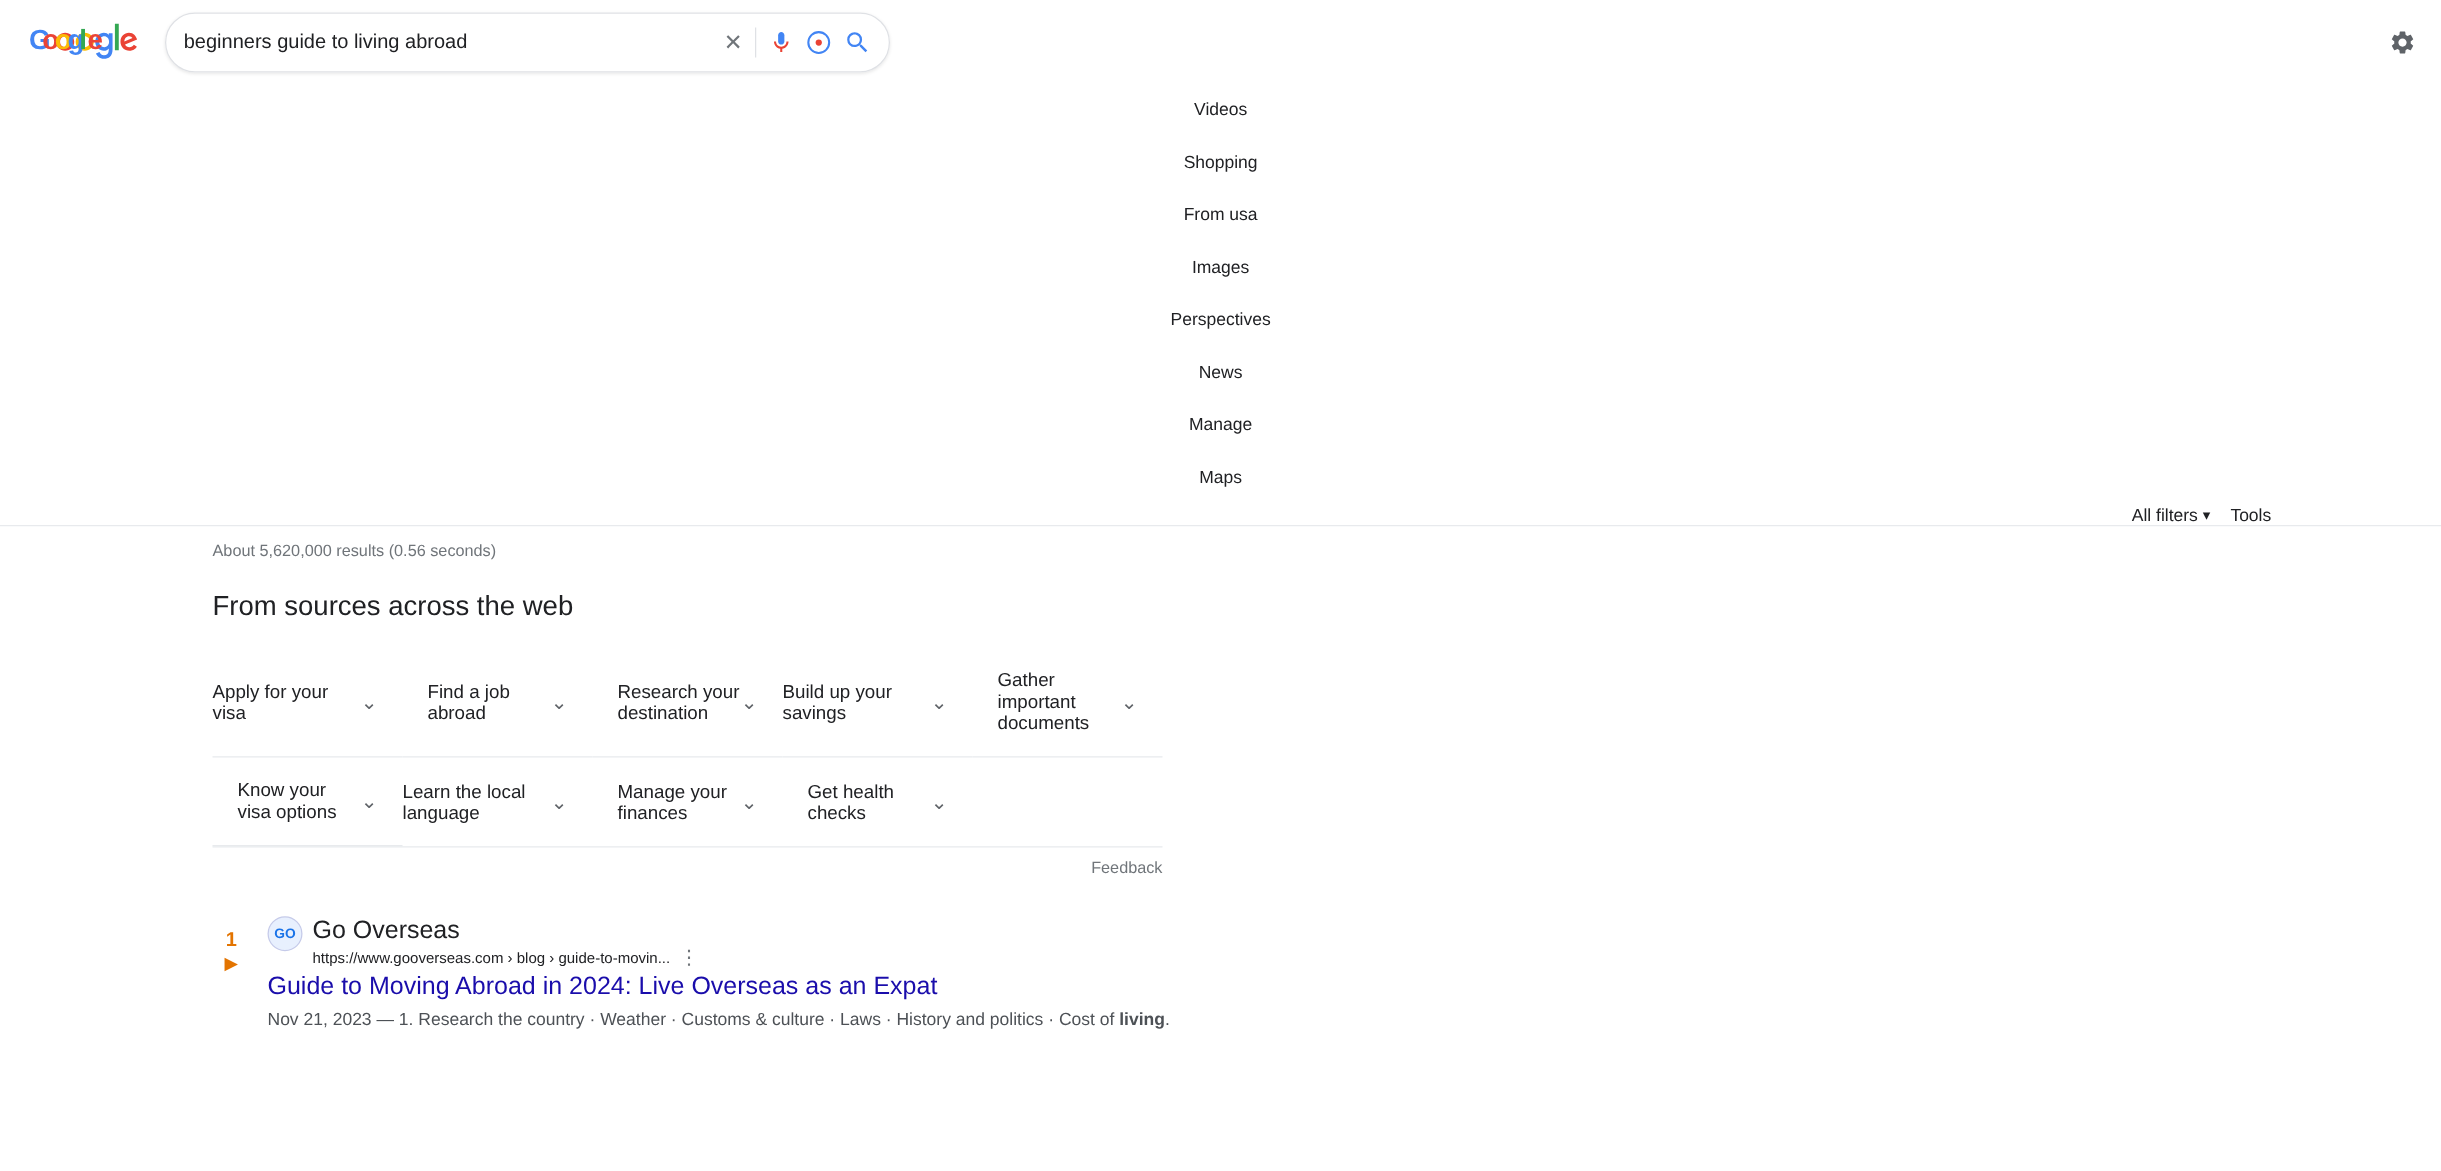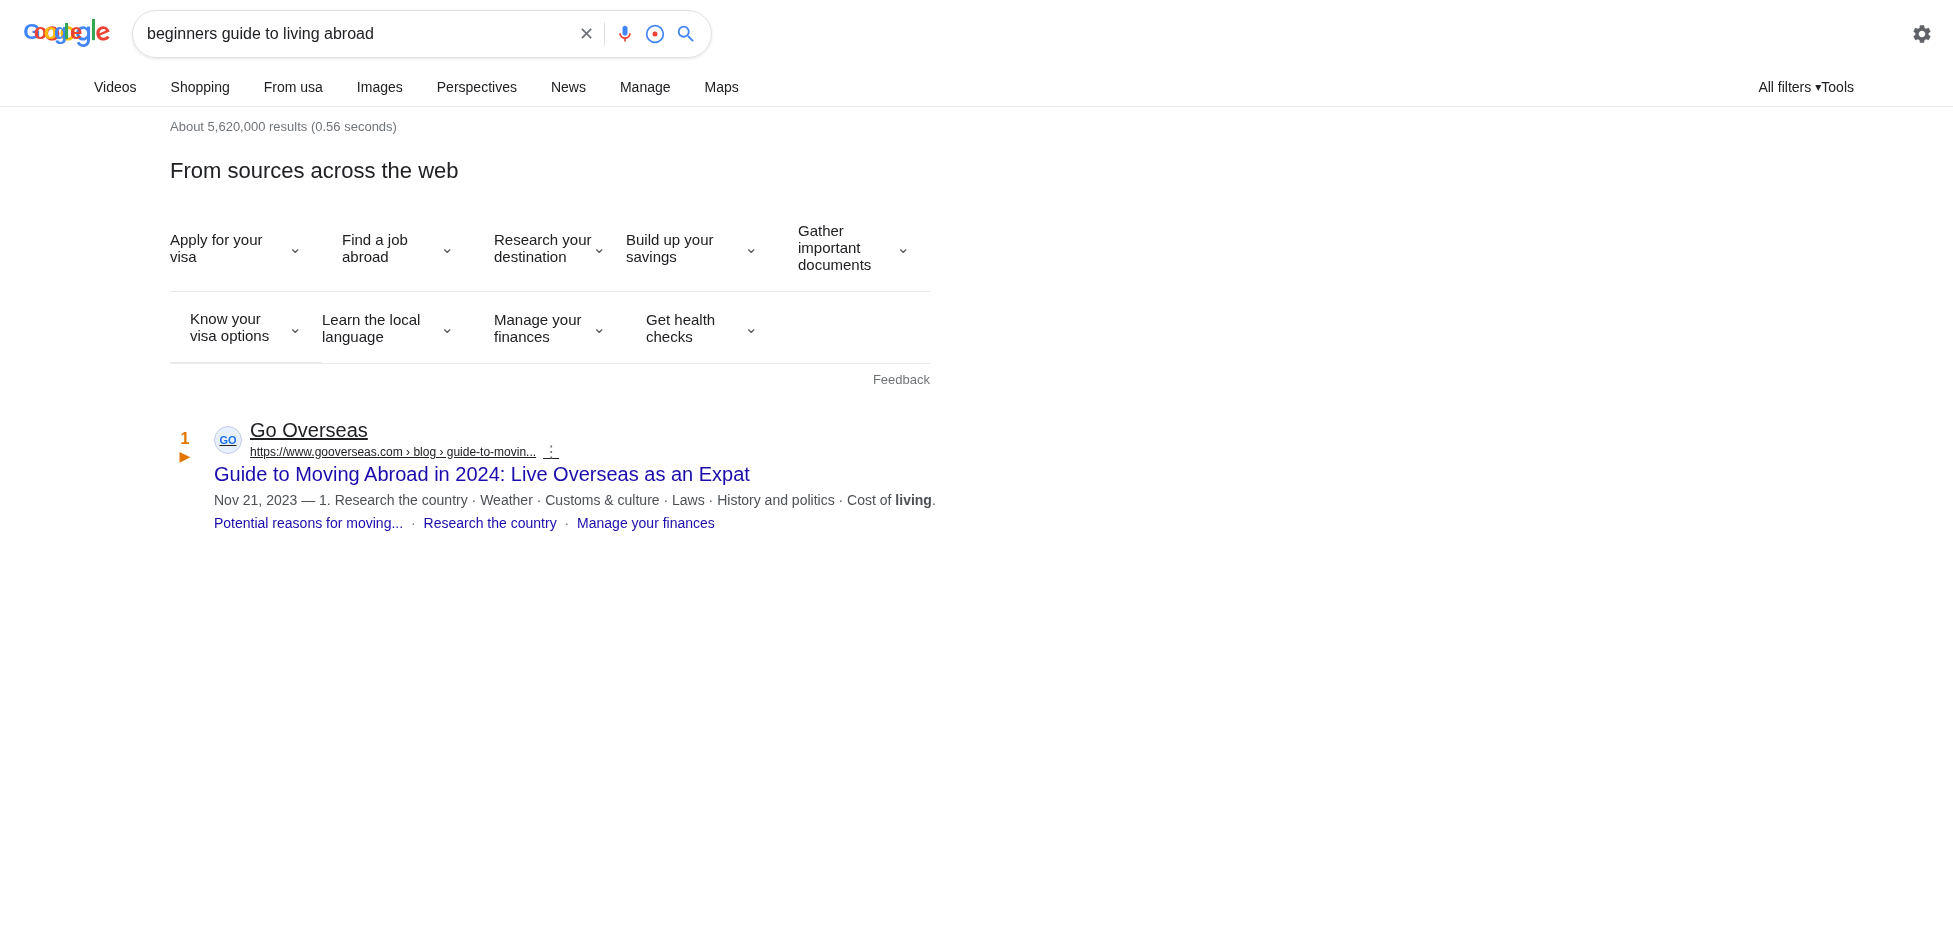--- a/index.html
+++ b/index.html
@@ -11,23 +11,23 @@
     .search-bar-container { flex: 1; max-width: 580px; }
     .search-bar { display: flex; align-items: center; border: 1px solid #dfe1e5; border-radius: 24px; padding: 8px 14px; gap: 10px; height: 48px; box-shadow: 0 1px 3px rgba(0,0,0,0.1); }
     .search-input { flex: 1; border: none; outline: none; font-size: 16px; color: #202124; background: transparent; }
     .search-icons { display: flex; align-items: center; gap: 10px; }
     .search-icon-btn { background: none; border: none; cursor: pointer; display: flex; align-items: center; justify-content: center; }
     .clear-icon { color: #70757a; font-size: 18px; }
     .divider-v { width: 1px; height: 24px; background: #dfe1e5; }
     .header-right { margin-left: auto; display: flex; align-items: center; gap: 10px; }
 
     
-    .nav-tabs { display: flex; align-items: center; padding: 0 79px; border-bottom: 1px solid #e8eaed; gap: 4px; }
+    .nav-tabs { display: flex; align-items: center; padding: 0 116px; border-bottom: 1px solid #e8eaed; gap: 4px; flex-direction: column; }
     .nav-tab { display: flex; align-items: center; padding: 10px 14px; border-radius: 20px; cursor: pointer; font-size: 14px; color: #202124; white-space: nowrap; border: 1px solid transparent; text-decoration: none; }
-    .nav-tabs-right { margin-left: auto; display: flex; align-items: center; padding-right: 20px; }
+    .nav-tabs-right { margin-left: auto; display: flex; align-items: center; gap: 16px; padding-right: 20px; }
     .filter-btn { display: flex; align-items: center; gap: 4px; cursor: pointer; color: #202124; font-size: 14px; background: none; border: none; }
     .tools-btn { cursor: pointer; color: #202124; font-size: 14px; background: none; border: none; }
 
     
     .results-info { padding: 12px 170px 8px; color: #70757a; font-size: 13px; }
 
     
     .knowledge-section { padding: 16px 170px 8px; max-width: 1100px; }
     .knowledge-title { font-size: 22px; font-weight: 400; color: #202124; margin-bottom: 20px; }
 
@@ -41,21 +41,21 @@
     .topic-item:nth-child(3n) { padding-left: 20px; }
 
     
     .feedback-row { display: flex; justify-content: flex-end; padding: 8px 0; max-width: 1200px; }
     .feedback-link { color: #70757a; font-size: 13px; cursor: pointer; text-decoration: none; }
 
     
     .search-results { padding: 16px 170px; }
     .result-item { display: flex; gap: 14px; align-items: flex-start; margin-bottom: 12px; }
     .favicon-circle { width: 28px; height: 28px; border-radius: 50%; background: #e8f0fe; display: flex; align-items: center; justify-content: center; font-size: 11px; font-weight: bold; color: #1a73e8; border: 1px solid #c5cae9; flex-shrink: 0; }
-    .result-source-row { display: flex; align-items: center; gap: 8px; margin-bottom: 2px; text-decoration: underline; }
+    .result-source-row { display: flex; align-items: flex-start; gap: 8px; margin-bottom: 2px; }
     .result-url { font-size: 12px; color: #202124; }
     .result-title { font-size: 20px; color: #1a0dab; cursor: pointer; text-decoration: none; display: block; margin-bottom: 4px; }
     .result-snippet { font-size: 14px; color: #4d5156; line-height: 1.5; }
     .result-snippet-links { margin-top: 4px; font-size: 14px; }
     .result-snippet-link { color: #1a0dab; text-decoration: none; }
     .snippet-separator { color: #70757a; margin: 0 4px; }
   </style>
 </head>
 <body>
 
@@ -216,22 +216,15 @@
           </div>
         </div>
       </div>
 
       <a class="result-title" href="#">Guide to Moving Abroad in 2024: Live Overseas as an Expat</a>
 
       <div class="result-snippet">
         Nov 21, 2023 — 1. Research the country · Weather · Customs &amp; culture · Laws · History and politics · Cost of <b>living</b>.
       </div>
 
-      <div class="result-snippet-links">
-        <a class="result-snippet-link" href="#">Potential reasons for moving...</a>
-        <span class="snippet-separator">·</span>
-        <a class="result-snippet-link" href="#">Research the country</a>
-        <span class="snippet-separator">·</span>
-        <a class="result-snippet-link" href="#">Manage your finances</a>
-      </div>
     </div>
   </div>
 </div>
 
 </body></html>

